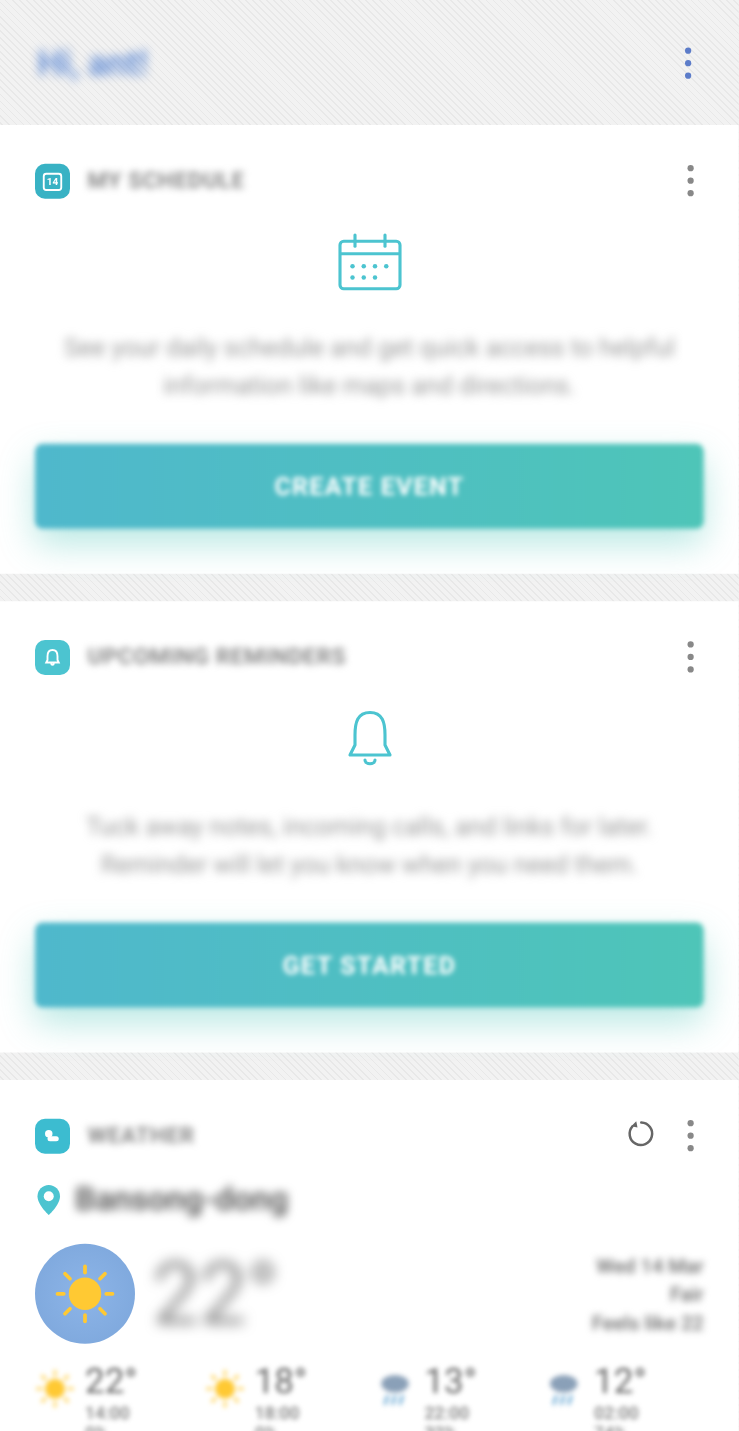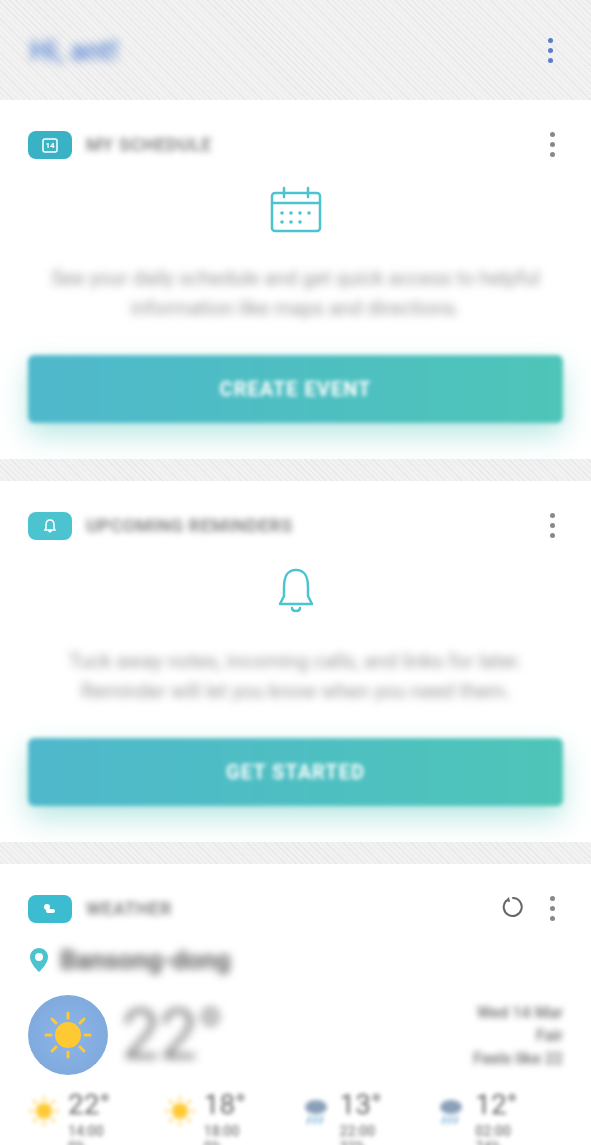--- a/index.html
+++ b/index.html
@@ -54,21 +54,21 @@
       align-items: center;
       justify-content: space-between;
       margin-bottom: 16px;
     }
     .card-title-group {
       display: flex;
       align-items: center;
       gap: 14px;
     }
     .card-icon {
-      width: 44px;
+      width: 28px;
       height: 28px;
       border-radius: 8px;
       display: flex;
       align-items: center;
       justify-content: center;
       flex-shrink: 0;
     }
     .card-icon.schedule {
       background: #38b2c4;
     }

